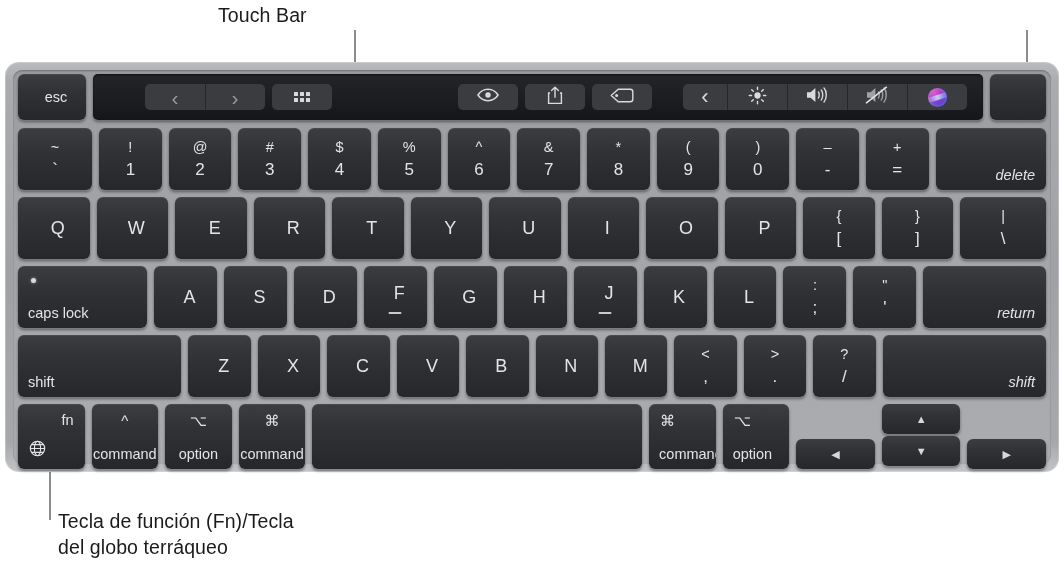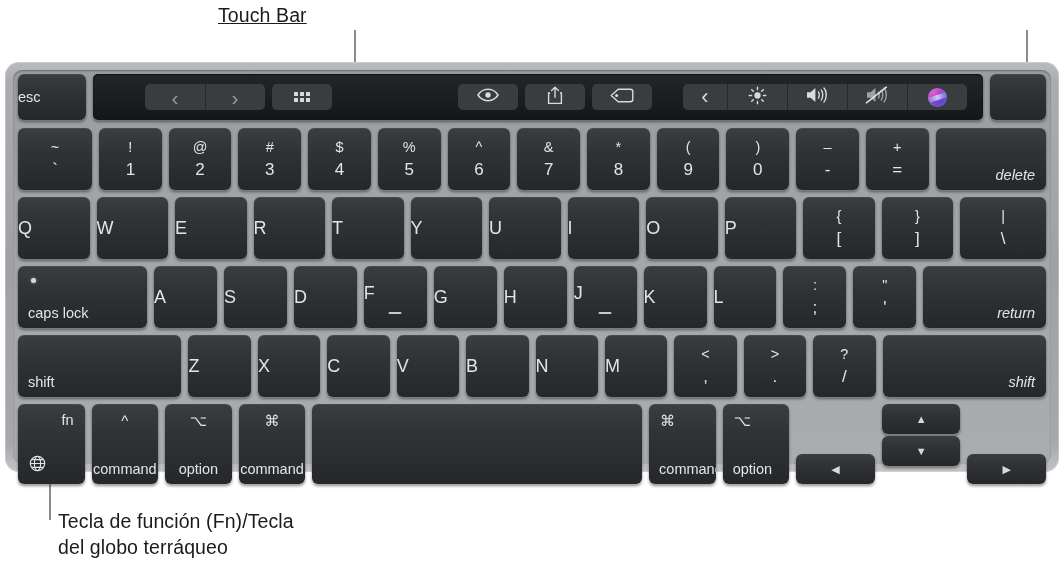--- a/index.html
+++ b/index.html
@@ -21,21 +21,21 @@
     font-size: 19.5px;
     line-height: 26px;
     white-space: pre-line;
     letter-spacing: 0.1px;
   }
   .leader {
     position: absolute;
     width: 1.5px;
     background: #8c8c8c;
   }
-  #callout-touchbar { left: 218px; top: 2px; text-decoration: underline; }
+  #callout-touchbar { left: 218px; top: 2px; }
   #leader-touchbar  { left: 354px; top: 30px; height: 45px; }
   #callout-touchid  { left: 639px; top: 2px; }
   #leader-touchid   { left: 1026px; top: 30px; height: 48px; }
   #callout-fn       { left: 58px; top: 508px; }
   #leader-fn        { left: 49px; top: 472px; height: 48px; }
 
   
   #keyboard {
     position: absolute;
     left: 5px; top: 62px;
@@ -59,21 +59,21 @@
     position: absolute;
     left: 5px; right: 5px;
     display: flex;
     gap: 7px;
   }
   #row-fn     { top: 4px;   height: 46px; }
   #row-num    { top: 58px;  height: 62px; }
   #row-qwer   { top: 127px; height: 62px; }
   #row-asdf   { top: 196px; height: 62px; }
   #row-zxcv   { top: 265px; height: 62px; }
-  #row-space  { top: 334px; height: 80px; }
+  #row-space  { top: 334px; height: 65px; }
 
   
   .key {
     position: relative;
     box-sizing: border-box;
     border-radius: 6px;
     background: linear-gradient(180deg,#3b3d40 0%, #303235 38%, #25272a 100%);
     box-shadow:
       0 1px 0 rgba(255,255,255,0.14),
       0 2px 3px rgba(0,0,0,0.45),
@@ -84,24 +84,24 @@
     overflow: hidden;
   }
   .key .lg {
     position: absolute;
     color: #e3e4e5;
     line-height: 1;
     white-space: nowrap;
   }
   
   .lg.center {
-    left: 0; right: 0;
+    left: 8px; right: 0;
     top: 50%;
     transform: translateY(-50%);
-    text-align: left;
+    text-align: center;
     font-size: 18px;
   }
   
   .lg.upper {
     left: 0; right: 0; top: 12px;
     text-align: center;
     font-size: 14.5px;
   }
   .lg.lower {
     left: 0; right: 0; top: 33px;

